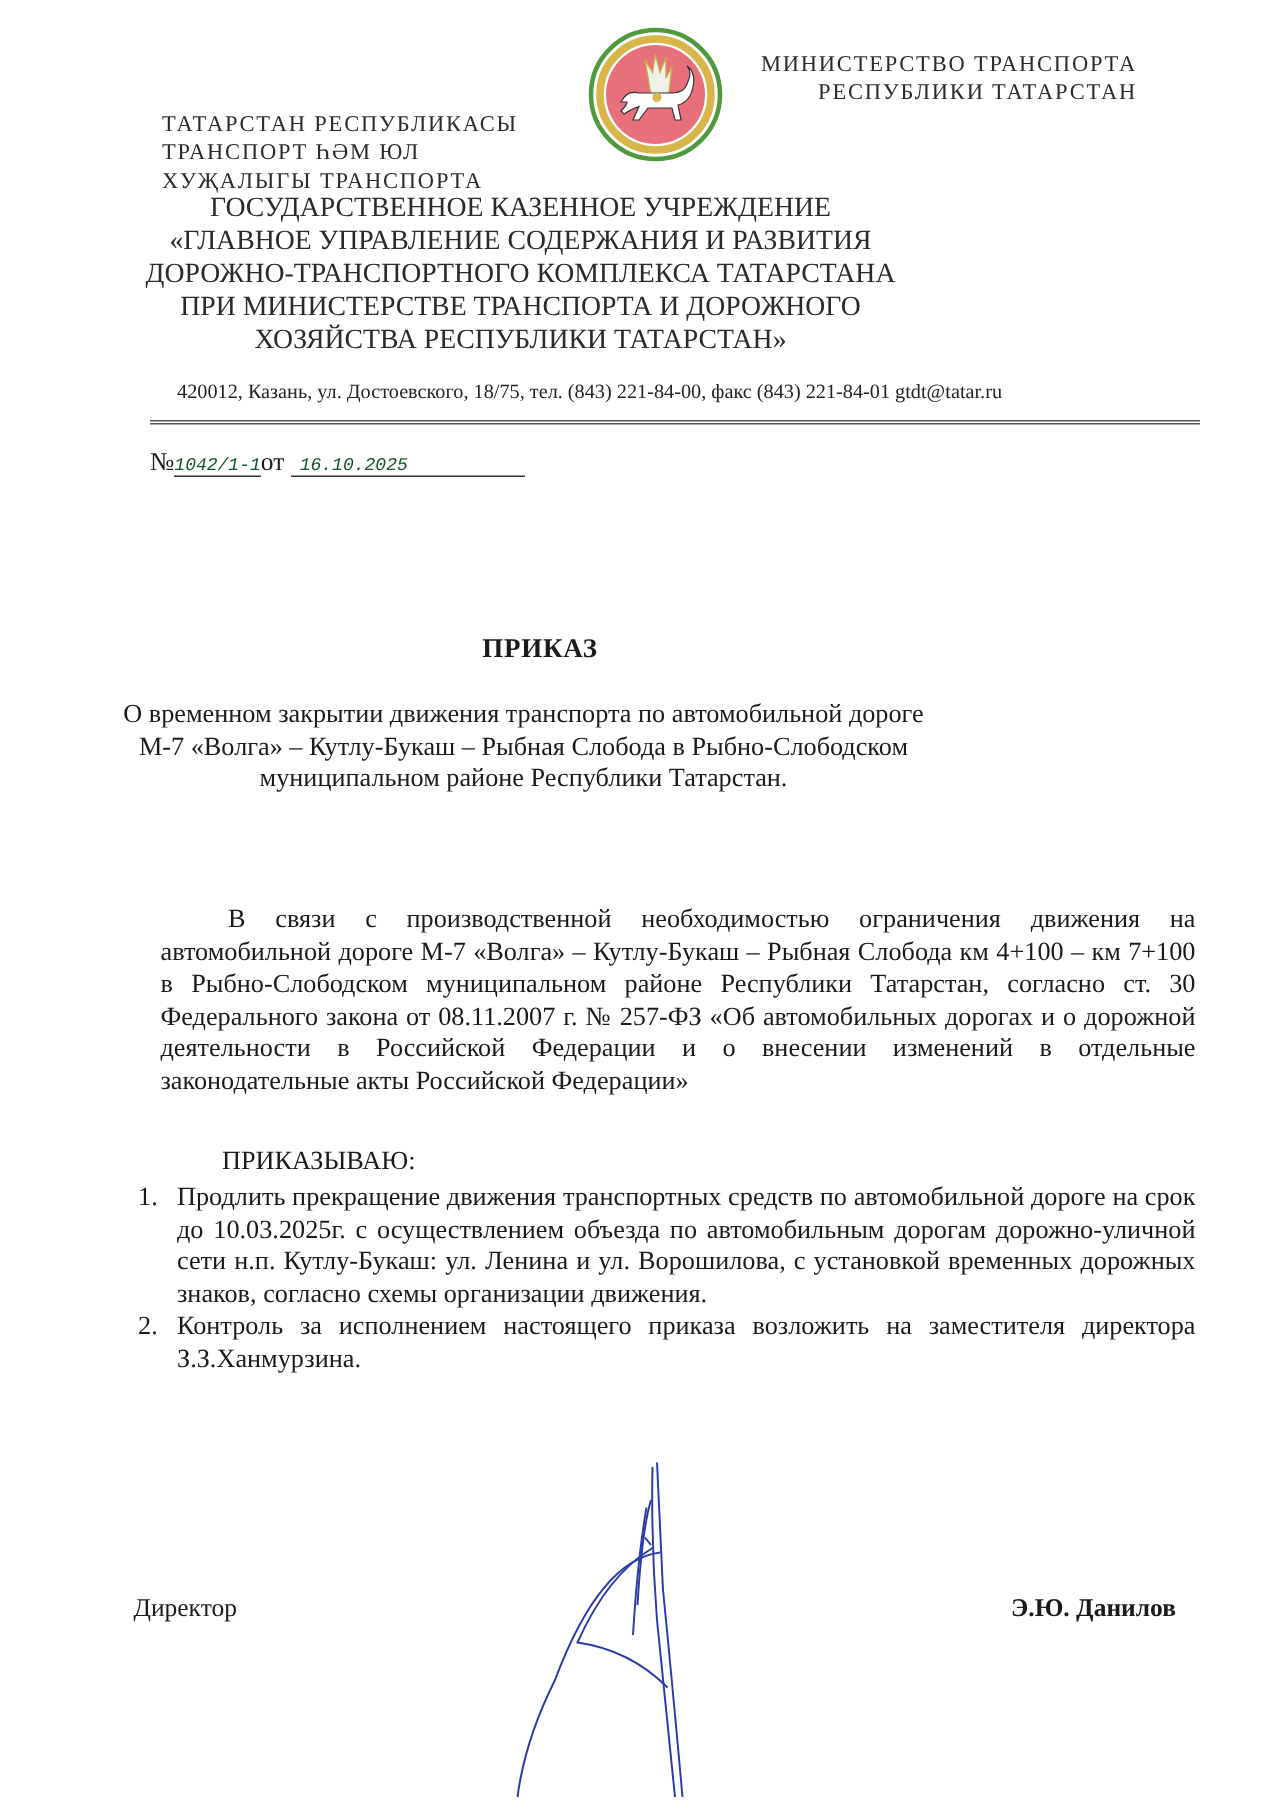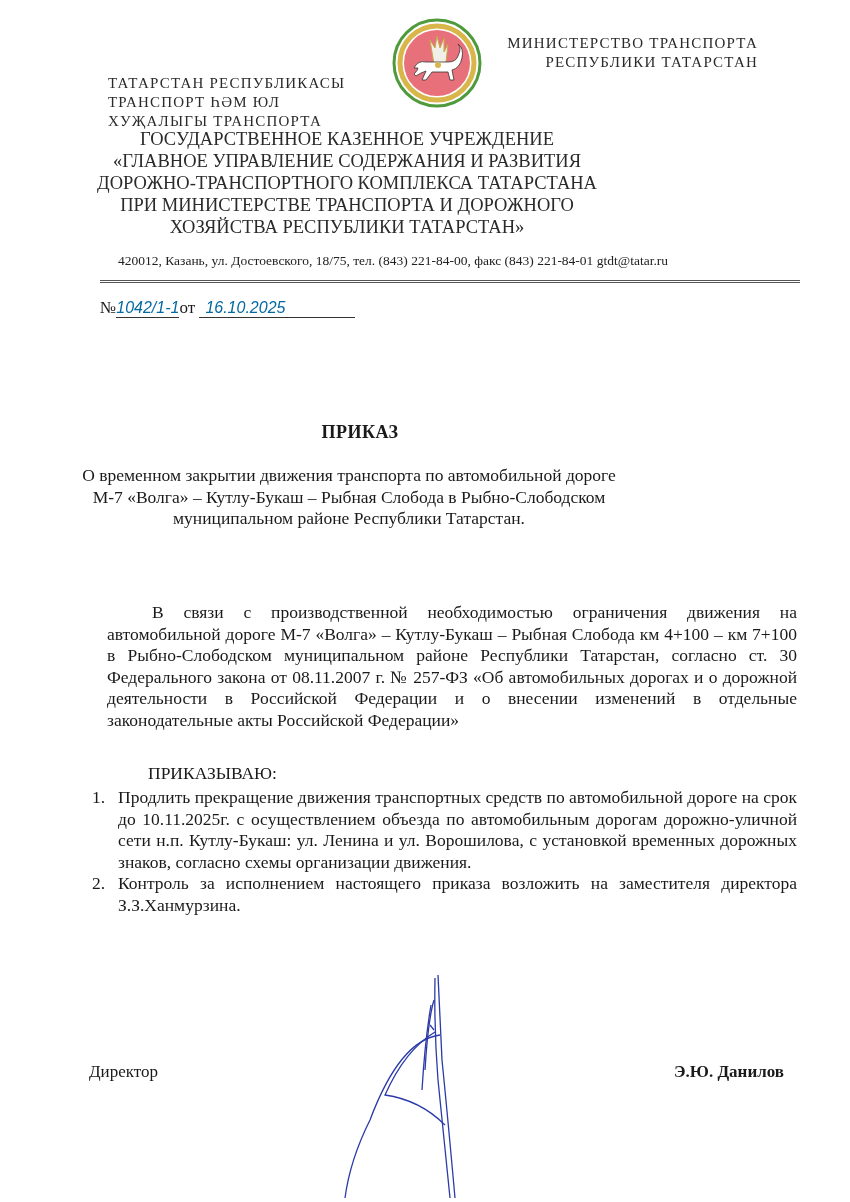--- a/index.html
+++ b/index.html
@@ -7,21 +7,21 @@
          font-family:"Liberation Serif", "DejaVu Serif", serif; color:#1a1a1a; }
   .abs { position:absolute; }
   .hdr-left, .hdr-right { font-size:15px; line-height:19px; letter-spacing:1.2px; color:#2a2a2a; }
   .hdr-left { left:108px; top:34px;margin-top:40px; }
   .hdr-right { right:92px; top:34px; text-align:right; }
   .emblem { left:392px; top:18px; width:90px; height:90px; }
   .org { left:0; width:694px; top:128px; text-align:center; font-size:18.5px; line-height:22px; color:#2a2a2a; }
   .addr { left:118px; top:253px; font-size:13.5px; color:#222; white-space:nowrap; }
   .rule { left:100px; top:280px; width:700px; height:0; border-top:3px double #555; }
   .regline { left:100px; top:298px; font-size:17px; white-space:nowrap; }
-  .hand { font-family:Liberation Sans, sans-serif; font-style:italic; color:#0369a1; font-size:16px; }
+  .hand { font-family:Liberation Mono, monospace; font-style:italic; color:#14532d; font-size:12px; }
   .under { display:inline-block; border-bottom:1px solid #333; }
   .title { left:0; width:720px; top:422px; text-align:center; font-weight:bold; font-size:18px; letter-spacing:0.5px; }
   .subject { left:0; width:698px; top:465px; text-align:center; font-size:17.5px; line-height:21.5px; }
   .body { left:107px; width:690px; top:602px; font-size:17.5px; line-height:21.5px; text-align:justify; }
   .body p { margin:0; text-indent:45px; }
   .order-word { left:148px; top:763px; font-size:17.5px; }
   .list { left:92px; width:705px; top:787px; font-size:17.5px; line-height:21.5px; }
   .li { display:flex; }
   .li .num { width:26px; flex:none; }
   .li .txt { flex:1; text-align:justify; }
@@ -82,21 +82,21 @@
 
 <div class="abs body">
   <p>В связи с производственной необходимостью ограничения движения на автомобильной дороге М-7 «Волга» – Кутлу-Букаш – Рыбная Слобода км 4+100 – км 7+100 в Рыбно-Слободском муниципальном районе Республики Татарстан, согласно ст. 30 Федерального закона от 08.11.2007 г. № 257-ФЗ «Об автомобильных дорогах и о дорожной деятельности в Российской Федерации и о внесении изменений в отдельные законодательные акты Российской Федерации»</p>
 </div>
 
 <div class="abs order-word">ПРИКАЗЫВАЮ:</div>
 
 <div class="abs list">
   <div class="li">
     <span class="num">1.</span>
-    <span class="txt">Продлить прекращение движения транспортных средств по автомобильной дороге на срок до 10.11.2025г. с осуществлением объезда по автомобильным дорогам дорожно-уличной сети н.п. Кутлу-Букаш: ул. Ленина и ул. Ворошилова, с установкой временных дорожных знаков, согласно схемы организации движения.</span>
+    <span class="txt">Продлить прекращение движения транспортных средств по автомобильной дороге на срок до 10.03.2025г. с осуществлением объезда по автомобильным дорогам дорожно-уличной сети н.п. Кутлу-Букаш: ул. Ленина и ул. Ворошилова, с установкой временных дорожных знаков, согласно схемы организации движения.</span>
   </div>
   <div class="li">
     <span class="num">2.</span>
     <span class="txt">Контроль за исполнением настоящего приказа возложить на заместителя директора З.З.Ханмурзина.</span>
   </div>
 </div>
 
 <div class="abs signature">
   <svg width="200" height="240" viewBox="0 0 200 240" fill="none" stroke="#2b3aa8" stroke-width="1.3">
     <path d="M108 15 Q110 60 112 100 Q118 160 125 238"></path>

